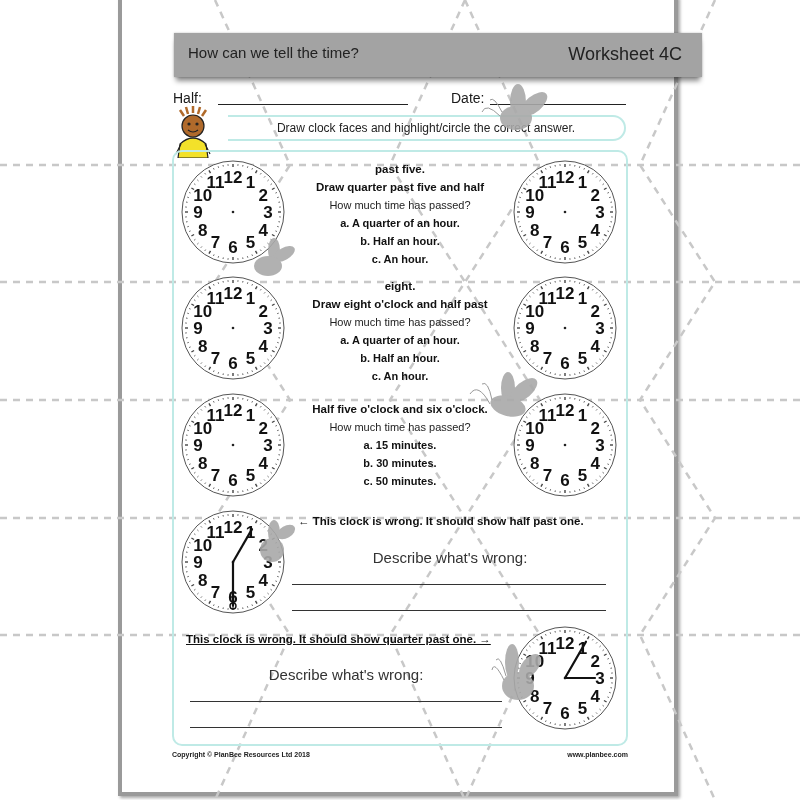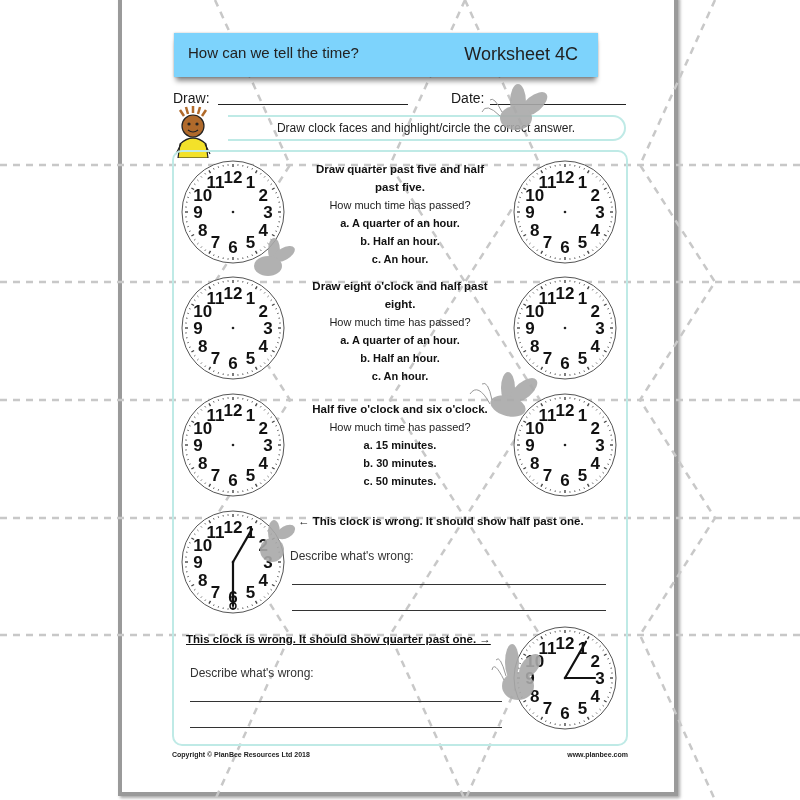--- a/index.html
+++ b/index.html
@@ -1,39 +1,39 @@
 <!DOCTYPE html>
 <html><head>
 <meta charset="utf-8">
 <style>
   html, body { margin:0; padding:0; }
   body { width:800px; height:800px; background:#ffffff; position:relative; overflow:hidden; font-family:"DejaVu Sans", sans-serif; color:#1a1a1a; }
   .page { position:absolute; left:118px; top:-4px; width:560px; height:800px; background:#fff;
           border-left:4px solid #9a9a9a; border-right:4px solid #9a9a9a; border-bottom:4px solid #9a9a9a;
           box-shadow: 2px 2px 3px rgba(0,0,0,0.35); box-sizing:border-box; }
   .bg-pattern { position:absolute; left:0; top:0; width:800px; height:800px; pointer-events:none; }
-  .title-box { position:absolute; left:174px; top:33px; width:424px; height:44px; background:#7dd3fc;
+  .title-box { position:absolute; left:174px; top:33px; width:528px; height:44px; background:#a3a3a3;
                box-shadow: 0 6px 5px -2px rgba(0,0,0,0.45), 0 0 2px rgba(0,0,0,0.25); }
   .title-text { position:absolute; left:14px; top:11px; font-size:15px; font-family:"Liberation Sans", sans-serif; color:#222; }
   .ws-text { position:absolute; right:20px; top:11px; font-size:18px; font-family:"Liberation Sans", sans-serif; color:#222; }
   .name-label { position:absolute; left:173px; top:90px; font-size:14px; font-family:"Liberation Sans", sans-serif; }
   .name-line { position:absolute; left:218px; top:104px; width:190px; border-bottom:1px solid #222; }
   .date-label { position:absolute; left:451px; top:90px; font-size:14px; font-family:"Liberation Sans", sans-serif;text-align:center; }
   .date-line { position:absolute; left:490px; top:104px; width:136px; border-bottom:1px solid #222; }
   .banner { position:absolute; left:228px; top:115px; width:398px; height:26px; border:2px solid #bfeae6; border-radius:0 14px 14px 0; border-left:none; box-sizing:border-box; }
   .banner-arrow { position:absolute; left:218px; top:115px; width:0; height:0; }
   .banner-text { position:absolute; left:0; right:0; top:4px; text-align:center; font-size:12px; font-family:"Liberation Sans", sans-serif; color:#222; }
   .main-box { position:absolute; left:172px; top:150px; width:456px; height:596px; border:2px solid #bfeae6; border-radius:10px; box-sizing:border-box; }
   .q-block { position:absolute; width:220px; text-align:center; font-family:"Liberation Sans", sans-serif; }
   .q-title { font-weight:bold; font-size:11.5px; line-height:18px; color:#111; }
   .q-prompt { font-size:11px; line-height:18px; color:#222; }
   .q-opt { font-weight:bold; font-size:11px; line-height:18px; color:#111; }
   .clock { position:absolute; width:108px; height:108px; }
   .wrong-label { position:absolute; font-weight:bold; font-size:11.5px; font-family:"Liberation Sans", sans-serif; color:#111; white-space:nowrap; }
-  .describe { position:absolute; font-size:12px; font-family:"Liberation Sans", sans-serif; color:#333; }
+  .describe { position:absolute; font-size:15px; font-family:"Liberation Sans", sans-serif; color:#333; text-align:center; }
   .answer-line { position:absolute; border-bottom:1px solid #333; }
   .footer-left { position:absolute; left:172px; top:751px; font-size:7px; font-weight:bold; font-family:"Liberation Sans", sans-serif; color:#222; }
   .footer-right { position:absolute; right:172px; top:751px; font-size:7px; font-weight:bold; font-family:"Liberation Sans", sans-serif; color:#222; }
   .mascot { position:absolute; left:168px; top:104px; width:50px; height:54px; }
   .bee { position:absolute; pointer-events:none; }
 </style>
 </head>
 <body>
 
 <div class="page"></div>
@@ -50,21 +50,21 @@
     <polyline points="465,0 540,165 465,282 540,400 465,518 540,635 465,800"></polyline>
     <polyline points="715,0 640,165 715,282 640,400 715,518 640,635 715,800"></polyline>
   </g>
 </svg>
 
 <div class="title-box">
   <span class="title-text">How can we tell the time?</span>
   <span class="ws-text">Worksheet 4C</span>
 </div>
 
-<span class="name-label">Draw:</span>
+<span class="name-label">Half:</span>
 <div class="name-line"></div>
 <span class="date-label">Date:</span>
 <div class="date-line"></div>
 
 <svg class="mascot" viewBox="0 0 50 54">
   <g stroke="#222" stroke-width="1.2">
     <path d="M12 40 Q25 28 38 40 L40 54 L10 54 Z" fill="#f3e12a"></path>
     <circle cx="25" cy="22" r="11" fill="#b06a2b"></circle>
     <path d="M16 12 l-4 -6 M20 10 l-2 -7 M25 9 l0 -7 M30 10 l2 -7 M34 12 l4 -6" fill="none" stroke="#b06a2b" stroke-width="2.5"></path>
     <path d="M20 26 Q25 30 30 26" fill="none"></path>
@@ -77,31 +77,31 @@
 <svg class="banner-arrow" width="14" height="26" viewBox="0 0 14 26" style="position:absolute;left:216px;top:115px;">
   <polyline points="13,1 1,13 13,25" fill="none" stroke="#bfeae6" stroke-width="2"></polyline>
 </svg>
 <div class="banner">
   <div class="banner-text">Draw clock faces and highlight/circle the correct answer.</div>
 </div>
 
 <div class="main-box"></div>
 
 <div class="q-block" style="left:290px; top:160px;">
+  <div class="q-title">past five.</div>
   <div class="q-title">Draw quarter past five and half</div>
-  <div class="q-title">past five.</div>
   <div class="q-prompt">How much time has passed?</div>
   <div class="q-opt">a. A quarter of an hour.</div>
   <div class="q-opt">b. Half an hour.</div>
   <div class="q-opt">c. An hour.</div>
 </div>
 
 <div class="q-block" style="left:290px; top:277px;">
+  <div class="q-title">eight.</div>
   <div class="q-title">Draw eight o'clock and half past</div>
-  <div class="q-title">eight.</div>
   <div class="q-prompt">How much time has passed?</div>
   <div class="q-opt">a. A quarter of an hour.</div>
   <div class="q-opt">b. Half an hour.</div>
   <div class="q-opt">c. An hour.</div>
 </div>
 
 <div class="q-block" style="left:290px; top:400px;">
   <div class="q-title">Half five o'clock and six o'clock.</div>
   <div class="q-prompt">How much time has passed?</div>
   <div class="q-opt">a. 15 minutes.</div>

